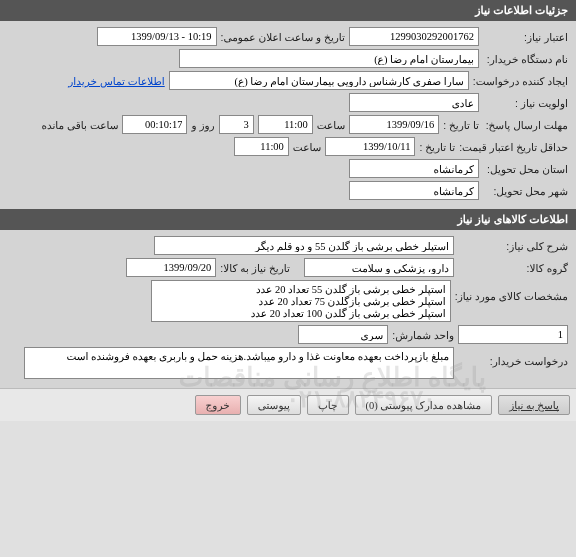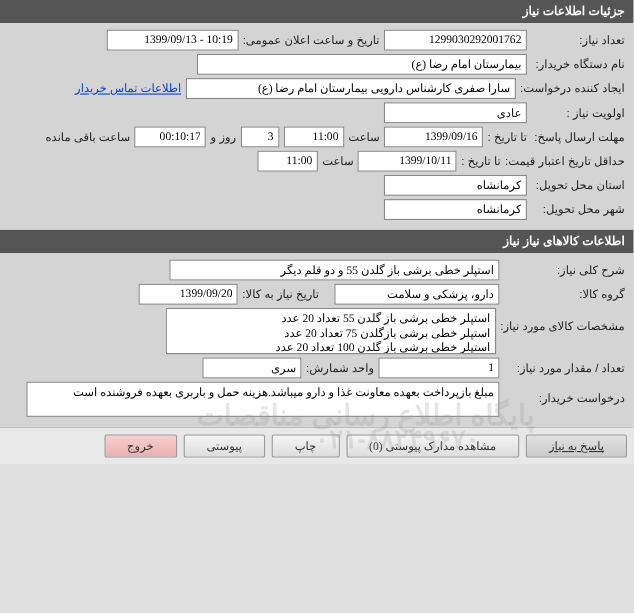--- a/index.html
+++ b/index.html
@@ -54,21 +54,21 @@
   background: #fff;
   padding: 2px 4px;
   font-size: 10.5px;
   font-family: Tahoma;
   resize: none;
 }
 .btn {
   background: linear-gradient(#f5f5f5, #ddd);
   border: 1px solid #999;
   border-radius: 2px;
-  padding: 3px 20px;
+  padding: 3px 10px;
   font-size: 10.5px;
   font-family: Tahoma;
   cursor: pointer;
   color: #333;
 }
 .btn-primary {
   background: linear-gradient(#e0e0e0, #ccc);
   text-decoration: underline;
 }
 .btn-danger {
@@ -101,21 +101,21 @@
 </head>
 <body>
 
 <div class="container">
 
 <div class="section-header">جزئیات اطلاعات نیاز</div>
 
 <div class="form-section">
 
   <div class="row">
-    <span class="label">تعداد نیاز:</span>
+    <span class="label">اعتبار نیاز:</span>
     <input type="text" class="input" style="width: 130px;" value="1299030292001762">
     <span class="label-sm">تاریخ و ساعت اعلان عمومی:</span>
     <input type="text" class="input" style="width: 120px;" value="10:19 - 1399/09/13">
   </div>
 
   <div class="row">
     <span class="label">نام دستگاه خریدار:</span>
     <input type="text" class="input" style="width: 300px;" value="بیمارستان امام رضا (ع)">
   </div>
 
@@ -182,21 +182,20 @@
   </div>
 
   <div class="row" style="align-items:flex-start">
     <span class="label" style="min-width:110px; padding-top:10px">مشخصات کالای مورد نیاز:</span>
     <textarea style="width: 300px; height: 42px;">استپلر خطی برشی باز گلدن 55 تعداد 20 عدد
 استپلر خطی برشی بازگلدن 75 تعداد 20 عدد
 استپلر خطی برشی باز گلدن 100 تعداد 20 عدد</textarea>
   </div>
 
   <div class="row">
-    <span class="label" style="min-width:110px">تعداد / مقدار مورد نیاز:</span>
     <input type="text" class="input" style="width: 110px;" value="1">
     <span class="label-sm">واحد شمارش:</span>
     <input type="text" class="input" style="width: 90px;" value="سری">
   </div>
 
   <div class="row" style="align-items:flex-start">
     <span class="label" style="min-width:110px; padding-top:8px">درخواست خریدار:</span>
     <textarea style="width: 430px; height: 32px;">مبلغ بازپرداخت بعهده معاونت غذا و دارو میباشد.هزینه حمل و باربری بعهده فروشنده است</textarea>
   </div>
 

